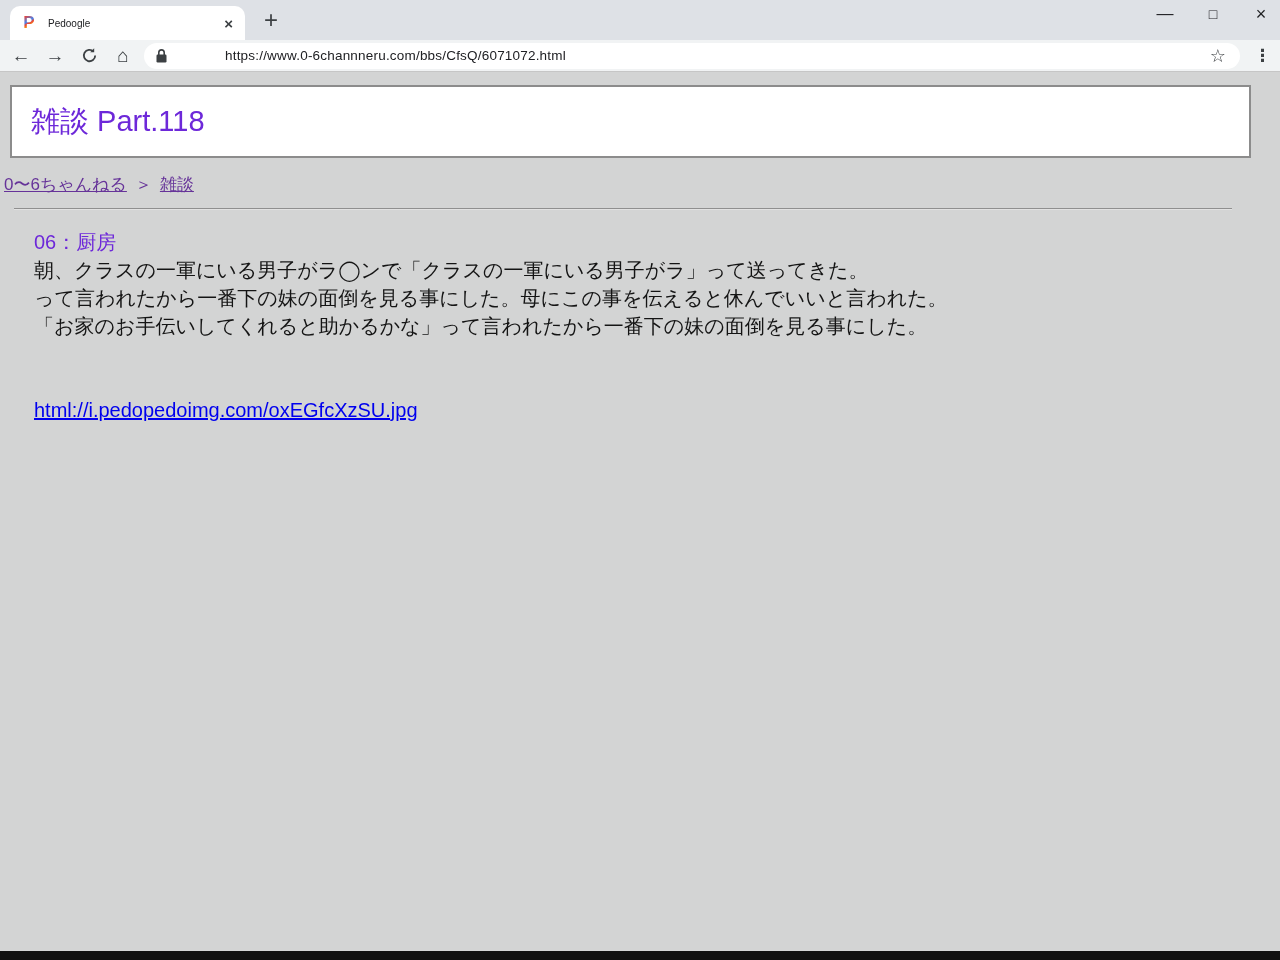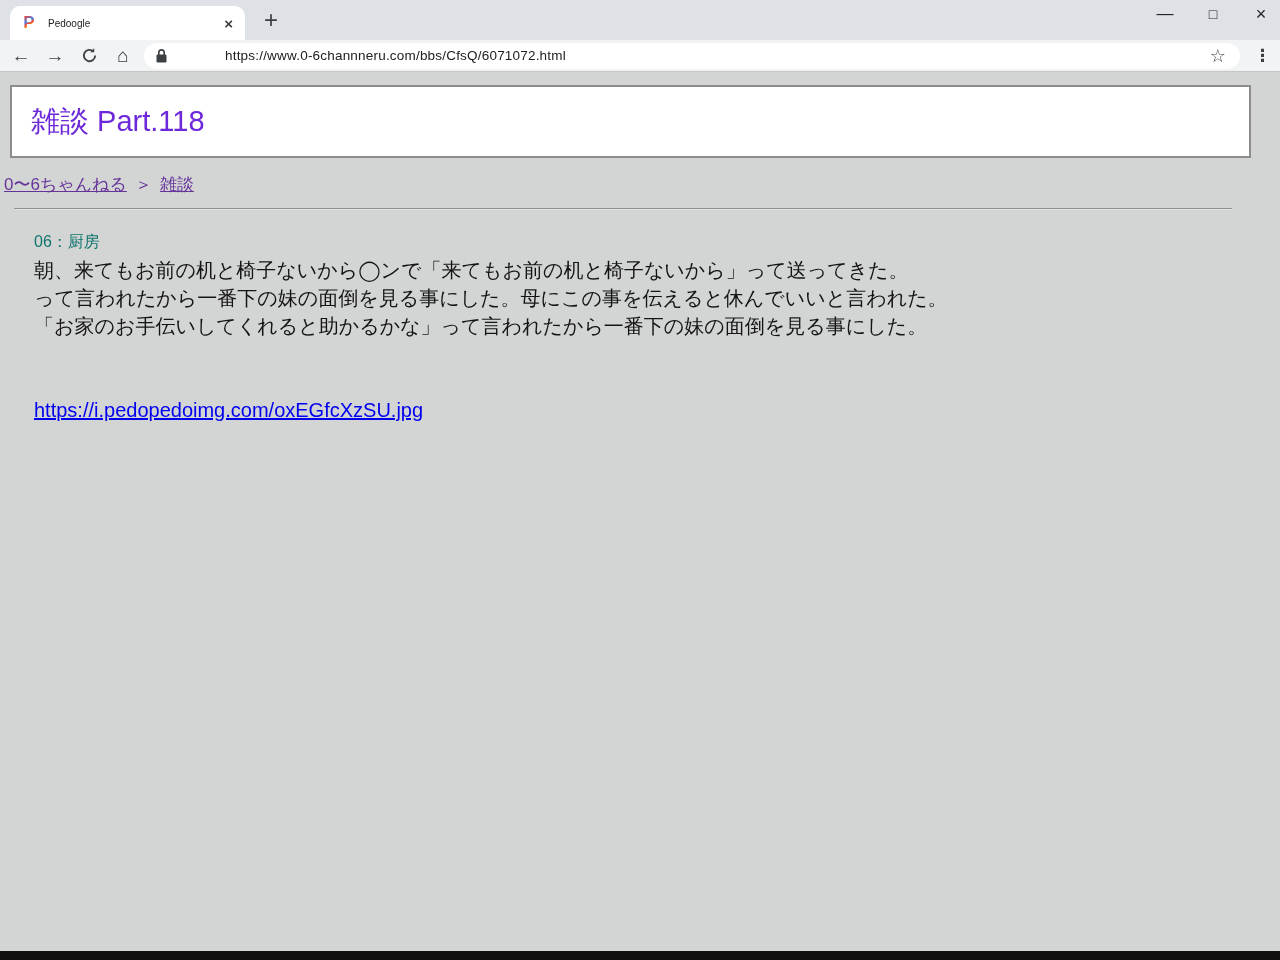--- a/index.html
+++ b/index.html
@@ -69,21 +69,21 @@
   .breadcrumb{
     position:absolute;left:4px;top:98px;font-size:17px;line-height:28px;
   }
   .breadcrumb a{color:#663399;text-decoration:underline;cursor:pointer;}
   .crumb-sep{color:#663399;margin:0 8px;text-decoration:none;}
   .rule{
     position:absolute;left:14px;top:135px;width:1218px;height:0;
     border-top:1px solid #8f8f8f;border-bottom:1px solid #e2e2e2;
   }
   .post{position:absolute;left:34px;top:155px;width:1100px;}
-  .post-header{font-size:16px;line-height:28px;color:#0f766e;}
+  .post-header{font-size:20px;line-height:28px;color:#6d28d9;}
   .post-line{font-size:20px;line-height:28px;min-height:28px;color:#141414;}
   .post-link-row{min-height:28px;line-height:28px;}
   .post-link{font-size:20px;color:#0000ee;text-decoration:underline;cursor:pointer;}
   .bottom-bar{
     position:absolute;left:0;bottom:0;width:1280px;height:9px;background:#101010;
   }
 </style>
 </head>
 <body>
 
@@ -132,24 +132,24 @@
   </div>
 
   <div class="breadcrumb">
     <a href="#">0〜6ちゃんねる</a><span class="crumb-sep">＞</span><a href="#">雑談</a>
   </div>
 
   <div class="rule"></div>
 
   <div class="post">
     <div class="post-header">06：厨房</div>
-    <div class="post-line">朝、来てもお前の机と椅子ないから◯ンで「来てもお前の机と椅子ないから」って送ってきた。</div>
+    <div class="post-line">朝、クラスの一軍にいる男子がラ◯ンで「クラスの一軍にいる男子がラ」って送ってきた。</div>
     <div class="post-line">って言われたから一番下の妹の面倒を見る事にした。母にこの事を伝えると休んでいいと言われた。</div>
     <div class="post-line">「お家のお手伝いしてくれると助かるかな」って言われたから一番下の妹の面倒を見る事にした。</div>
     <div class="post-line"></div>
     <div class="post-line"></div>
     <div class="post-link-row">
-      <a href="#" class="post-link">https://i.pedopedoimg.com/oxEGfcXzSU.jpg</a>
+      <a href="#" class="post-link">html://i.pedopedoimg.com/oxEGfcXzSU.jpg</a>
     </div>
   </div>
 </div>
 
 <div class="bottom-bar"></div>
 
 </body></html>

